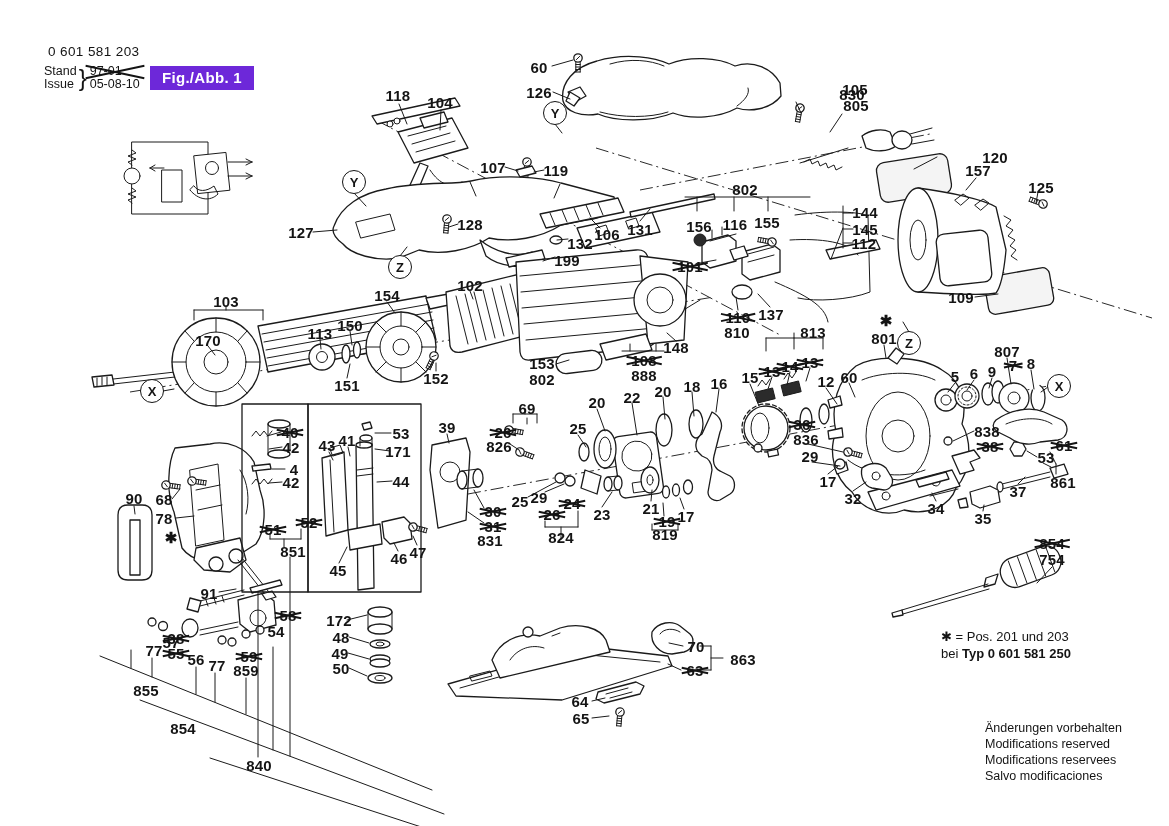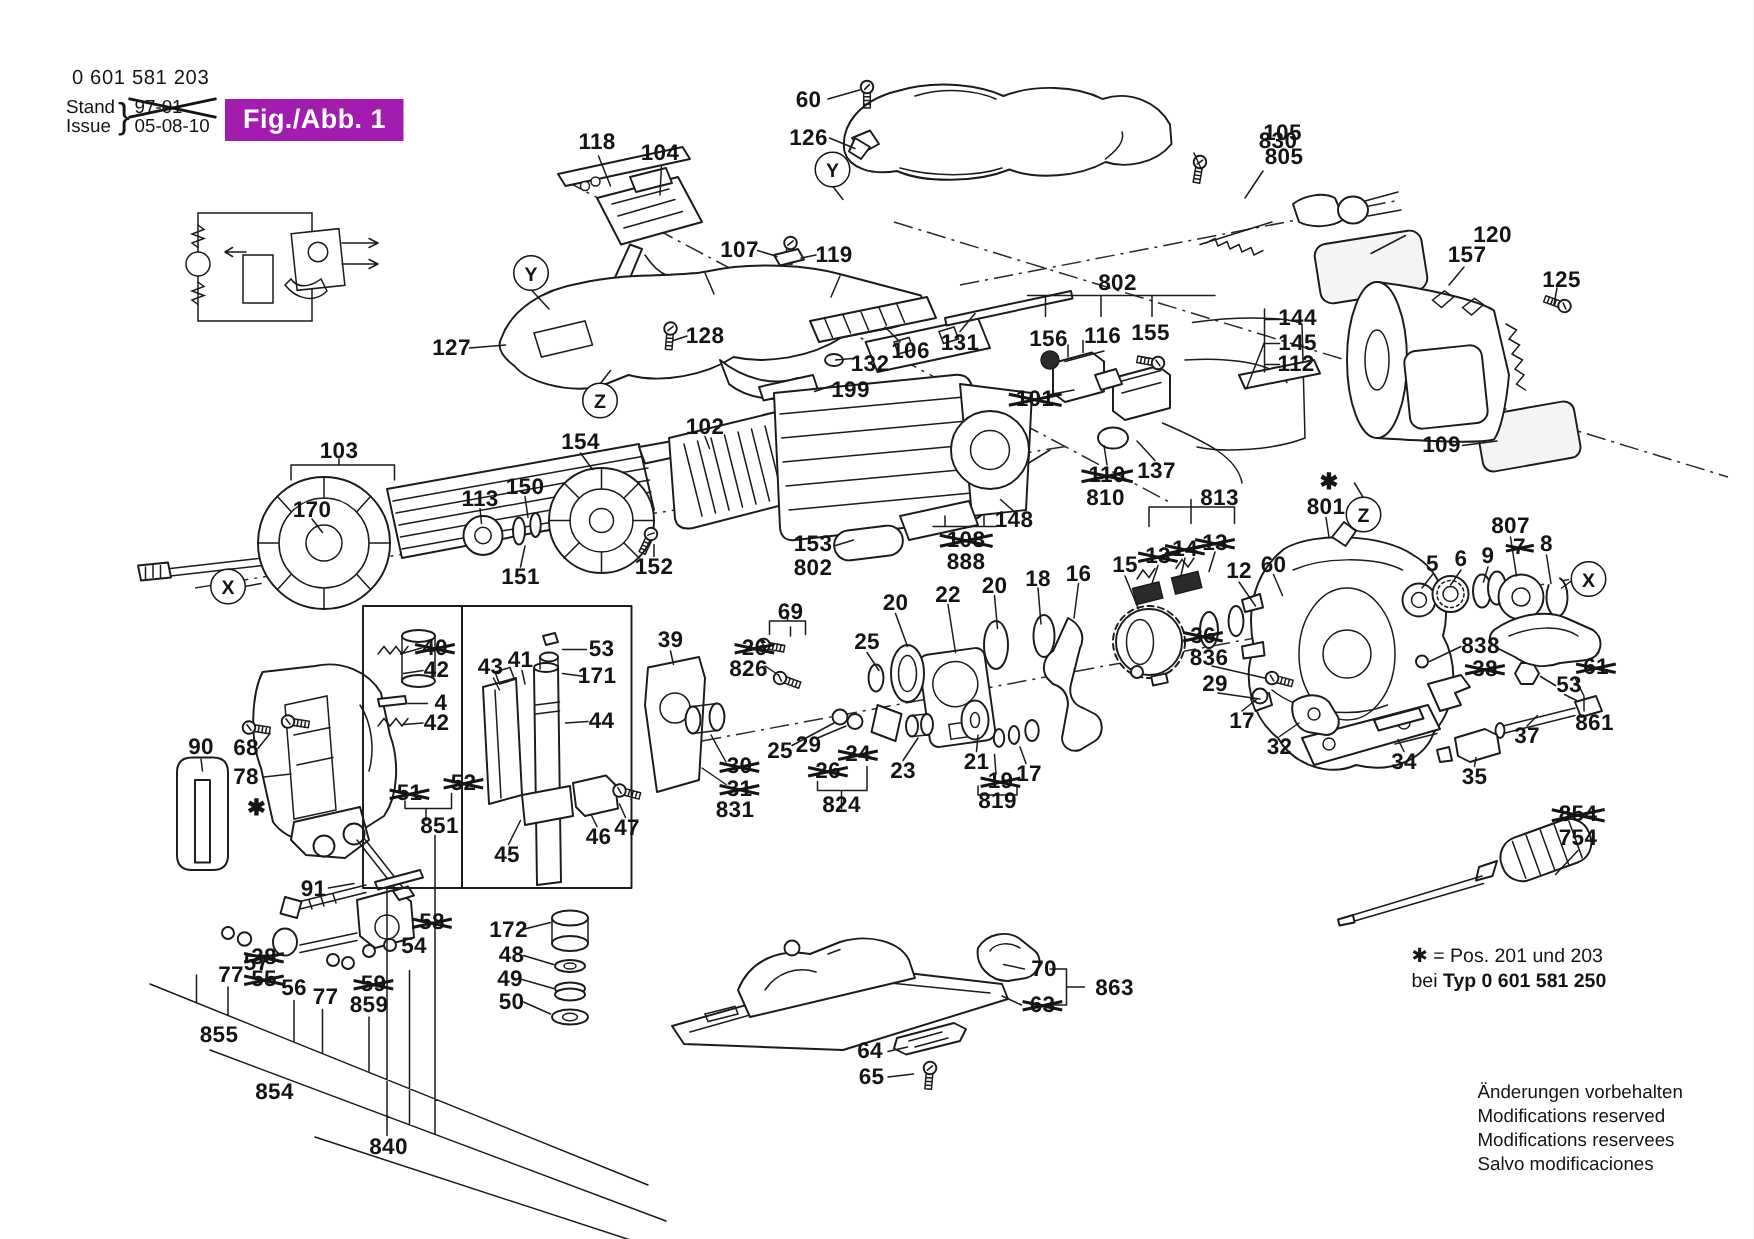--- a/index.html
+++ b/index.html
@@ -23,22 +23,22 @@
   .part-label.struck::after,.struck-text::after{transform:rotate(12deg);}
   .marker{position:absolute;width:22px;height:22px;border:1.8px solid #141414;border-radius:50%;
           background:#fff;display:flex;align-items:center;justify-content:center;
           font-weight:700;font-size:13px;transform:translate(-50%,-50%);z-index:6;}
   .ast{position:absolute;font-weight:700;font-size:15px;transform:translate(-50%,-50%);z-index:6;}
   .hdr-pn{position:absolute;left:48px;top:44px;font-size:13.5px;font-weight:400;letter-spacing:.4px;}
   .hdr-si{position:absolute;left:44px;top:64px;display:flex;align-items:center;font-size:12.5px;}
   .hdr-si .col{display:flex;flex-direction:column;line-height:13px;}
   .hdr-si .brace{font-size:24px;font-weight:300;margin:0 3px 0 2px;}
   .struck-text{position:relative;display:inline-block;}
-  .figbox{position:absolute;left:150px;top:66px;background:#a21caf;color:#fff;font-weight:700;
-          font-size:18px;padding:3px 12px 4px 12px;letter-spacing:.3px;}
+  .figbox{position:absolute;left:150px;top:66px;background:#6d28d9;color:#fff;font-weight:700;
+          font-size:15px;padding:3px 12px 4px 12px;letter-spacing:.3px;}
   .note{position:absolute;left:941px;top:628px;font-size:13px;line-height:17px;}
   .note b{font-weight:700;}
   .revs{position:absolute;left:985px;top:720px;font-size:12.5px;line-height:16px;}
 </style>
 </head>
 <body>
 
 <div class="stage">
 
   <svg width="1169" height="826" viewBox="0 0 1169 826">

